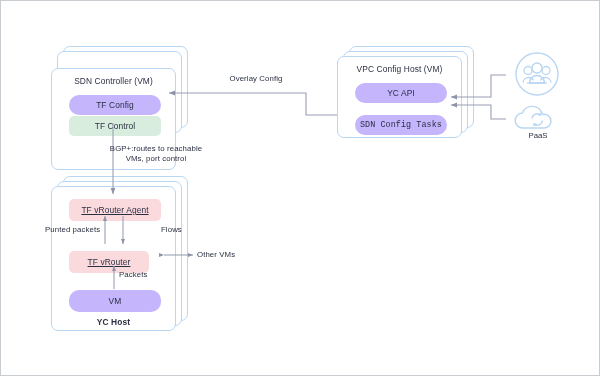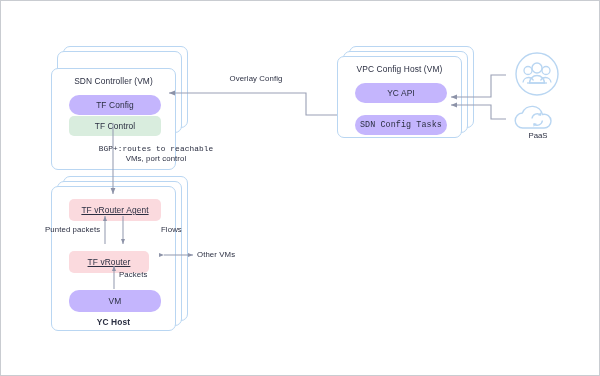--- a/index.html
+++ b/index.html
@@ -137,21 +137,21 @@
     <path d="M163,254 L192,254" fill="none" stroke="#9aa0b5" stroke-width="1.1" marker-start="url(#arwS)" marker-end="url(#arwS)"></path>
 
     
     <path d="M505,74 L490,74 L490,96 L450,96" fill="none" stroke="#9aa0b5" stroke-width="1.1" marker-end="url(#arw)"></path>
     
     <path d="M505,118 L490,118 L490,104 L450,104" fill="none" stroke="#9aa0b5" stroke-width="1.1" marker-end="url(#arw)"></path>
   </svg>
 
   <div class="lbl" style="left:200px; top:73px; width:110px;">Overlay Config</div>
 
-  <div class="lbl" style="left:95px; top:143px; width:120px;font-family:Liberation Mono, monospace;">BGP+:routes to reachable</div>
+  <div class="lbl" style="left:95px; top:143px; width:120px;">BGP+:routes to reachable</div>
   <div class="lbl" style="left:95px; top:153px; width:120px;">VMs, port control</div>
 
   <div class="lbl left" style="left:44px; top:224px; width:64px;">Punted packets</div>
   <div class="lbl left" style="left:128px; top:224px; width:36px;margin-left:32px;">Flows</div>
   <div class="lbl left" style="left:118px; top:269px; width:42px;">Packets</div>
   <div class="lbl left" style="left:196px; top:249px; width:54px;">Other VMs</div>
 
   <div class="icon-wrap" style="left:513px; top:50px; width:46px; height:46px;">
     <svg viewBox="0 0 46 46" width="46" height="46">
       <circle cx="23" cy="23" r="21" fill="none" stroke="#b9d6f2" stroke-width="1.4"></circle>

